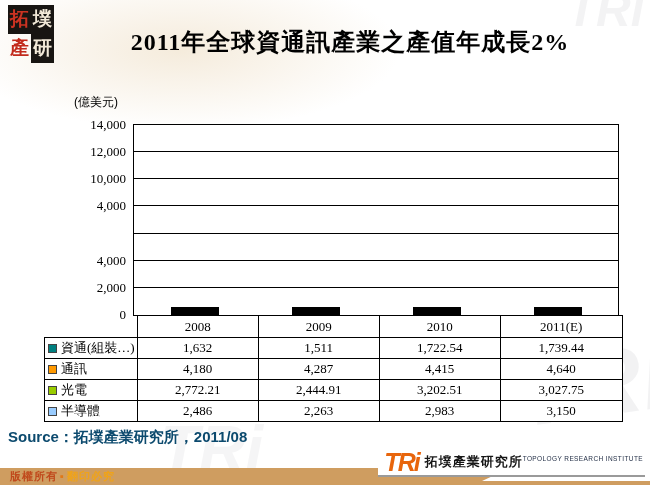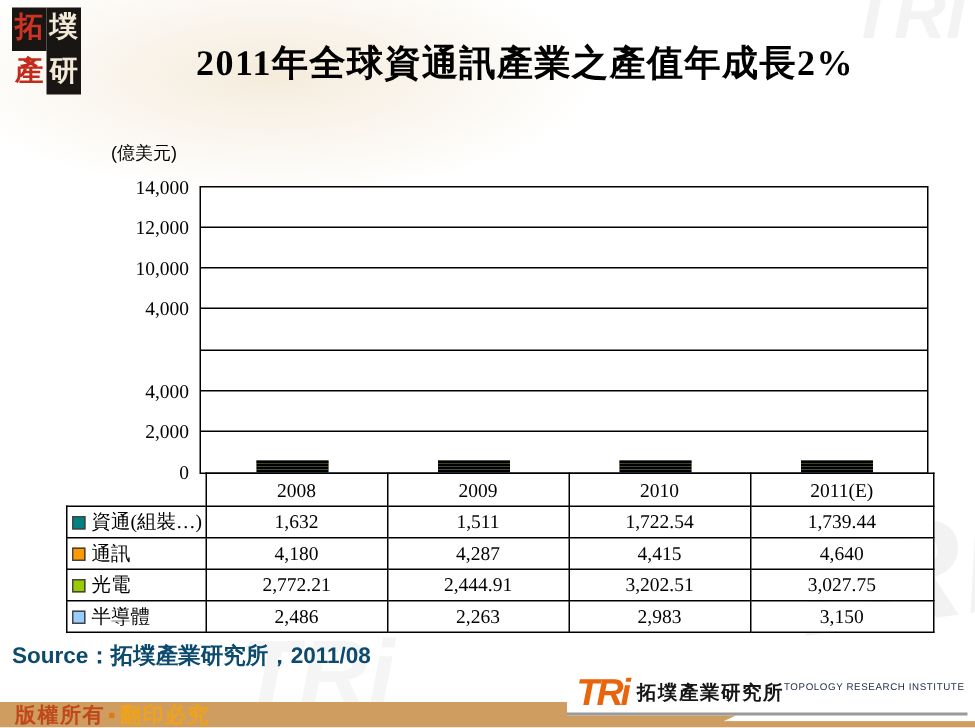--- a/index.html
+++ b/index.html
@@ -62,21 +62,21 @@
   table.dtab td.leg { text-align:left; padding-left:3px; }
   .sw { display:inline-block; width:9px; height:9px; border:1px solid #444;
     margin-right:4px; vertical-align:-1px; }
 
   
   .source { position:absolute; left:8px; top:428px; font-size:15px; color:#0c4a6e;font-weight:bold; }
 
   
   .foot-bar { position:absolute; left:0; right:0; bottom:0; height:17px; background:#cf9d60; }
   .copyright { position:absolute; left:10px; bottom:1px; height:16px; line-height:16px;
-    font-size:14px; font-weight:bold; letter-spacing:1px; }
+    font-size:11px; font-weight:bold; letter-spacing:1px; }
   .cp1 { color:#c0491c; } .cpsep { color:#e07818; padding:0 2px; } .cp2 { color:#efa31a; }
   .foot-wedge { position:absolute; right:0; bottom:4px; width:168px; height:14px;
     background:#fff; clip-path:polygon(30px 0, 100% 0, 100% 100%, 0 100%); }
   .tri-logo { position:absolute; right:5px; bottom:8px; display:flex; align-items:center;
     background:#fff; padding:0 2px 1px 6px; border-bottom:2px solid #9a9a9a; }
   .tri-mark { font-size:25px; font-weight:bold; font-style:italic; color:#e8650c;
     letter-spacing:-2px; line-height:24px; margin-right:6px; }
   .tri-names { display:flex; flex-direction:row; }
   .tri-cn { font-family:"Liberation Serif","DejaVu Serif",serif; font-weight:bold;
     font-size:13px; color:#161616; line-height:14px; letter-spacing:1px; }

